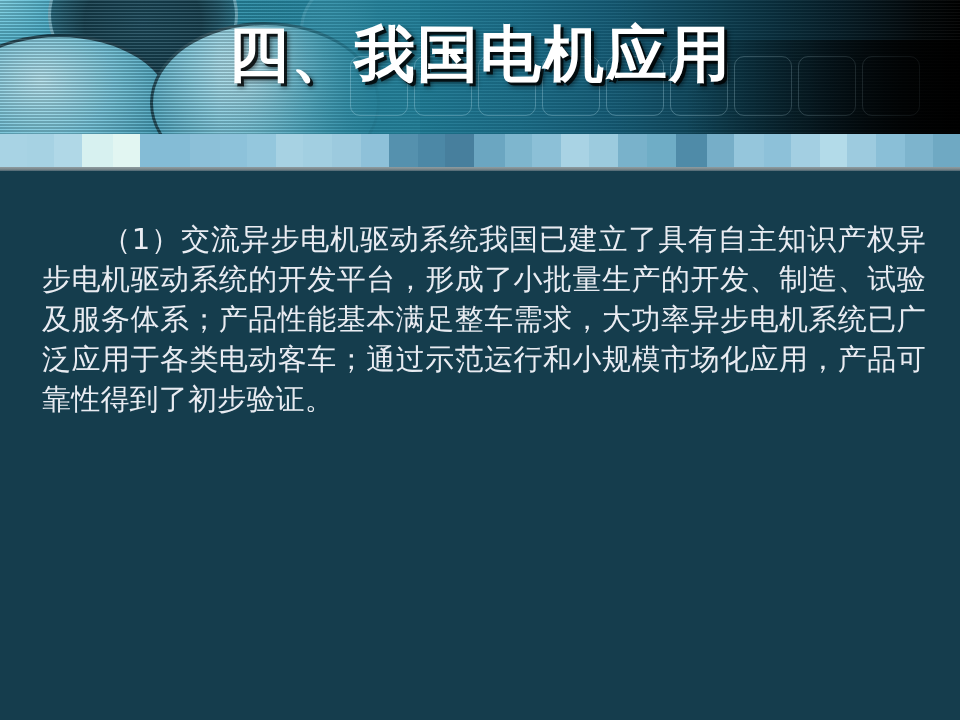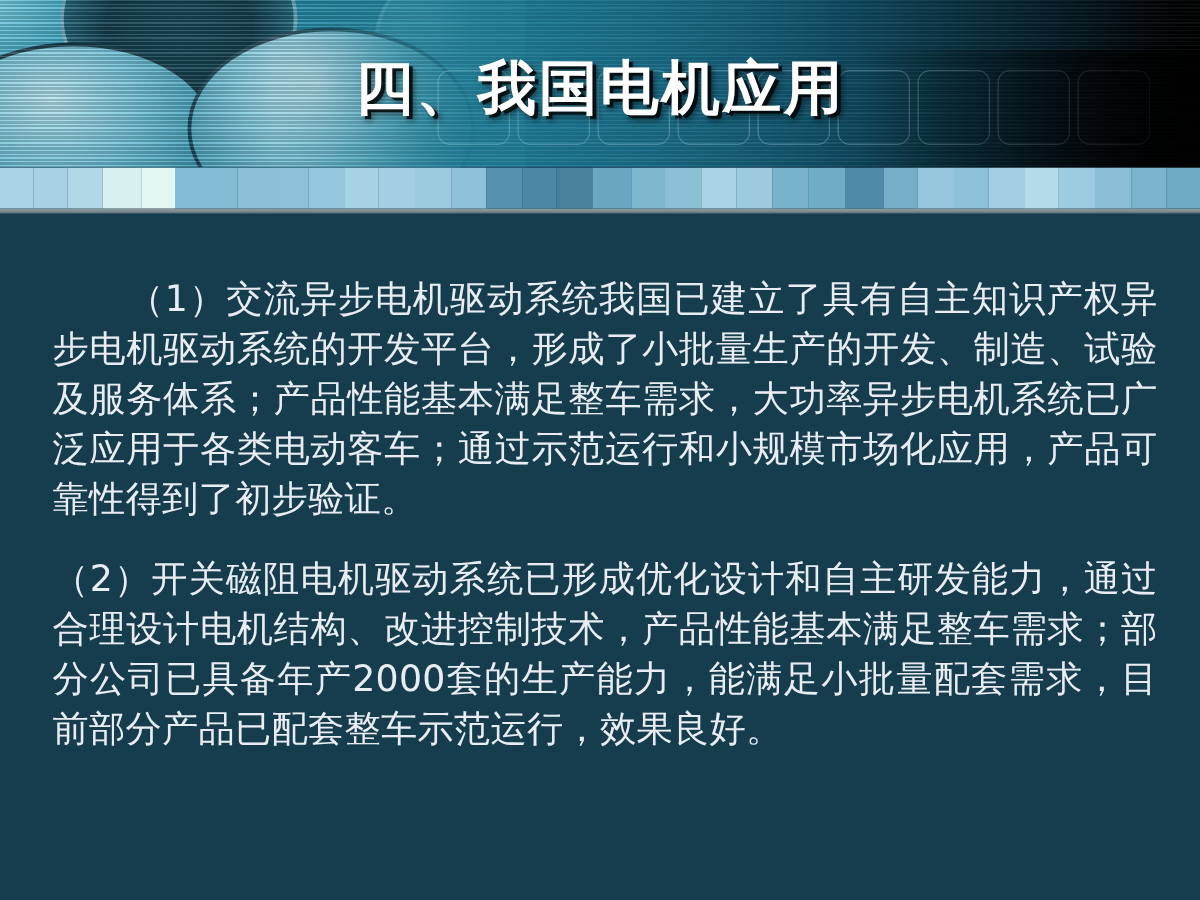--- a/index.html
+++ b/index.html
@@ -150,26 +150,26 @@
       rgba(0,0,0,0) 55%,
       rgba(0,0,0,0.35) 75%,
       rgba(0,0,0,0.72) 90%,
       rgba(0,0,0,0.88) 100%);
     pointer-events: none;
   }
 
   .slide-title {
     position: absolute;
     left: 0;
-    top: 42px;
+    top: 25px;
     width: 960px;
     text-align: center;
     font-family: "DejaVu Serif", "Liberation Serif", serif;
     font-weight: bold;
-    font-size: 47px;
+    font-size: 61px;
     line-height: 58px;
     letter-spacing: 2px;
     color: #ffffff;
     text-shadow:
       3px 3px 0 rgba(0,0,0,0.78),
       4px 4px 5px rgba(0,0,0,0.55);
     white-space: nowrap;
   }
 
   
@@ -294,16 +294,15 @@
       <i style="width: 2.83401%; background: rgb(179, 219, 233);"></i>
       <i style="width: 3.03644%; background: rgb(157, 203, 223);"></i>
       <i style="width: 3.03644%; background: rgb(138, 191, 215);"></i>
       <i style="width: 2.83401%; background: rgb(125, 180, 205);"></i>
       <i style="width: 2.83401%; background: rgb(111, 169, 195);"></i>
     </div>
   <div class="band-rule"></div>
 
   <div class="body-area">
     <p class="para para-1">（1）交流异步电机驱动系统我国已建立了具有自主知识产权异步电机驱动系统的开发平台，形成了小批量生产的开发、制造、试验及服务体系；产品性能基本满足整车需求，大功率异步电机系统已广泛应用于各类电动客车；通过示范运行和小规模市场化应用，产品可靠性得到了初步验证。</p>
-    <p class="para para-2">（2）开关磁阻电机驱动系统已形成优化设计和自主研发能力，通过合理设计电机结构、改进控制技术，产品性能基本满足整车需求；部分公司已具备年产2000套的生产能力，能满足小批量配套需求，目前部分产品已配套整车示范运行，效果良好。</p>
   </div>
 
 </div>
 
 </body></html>

